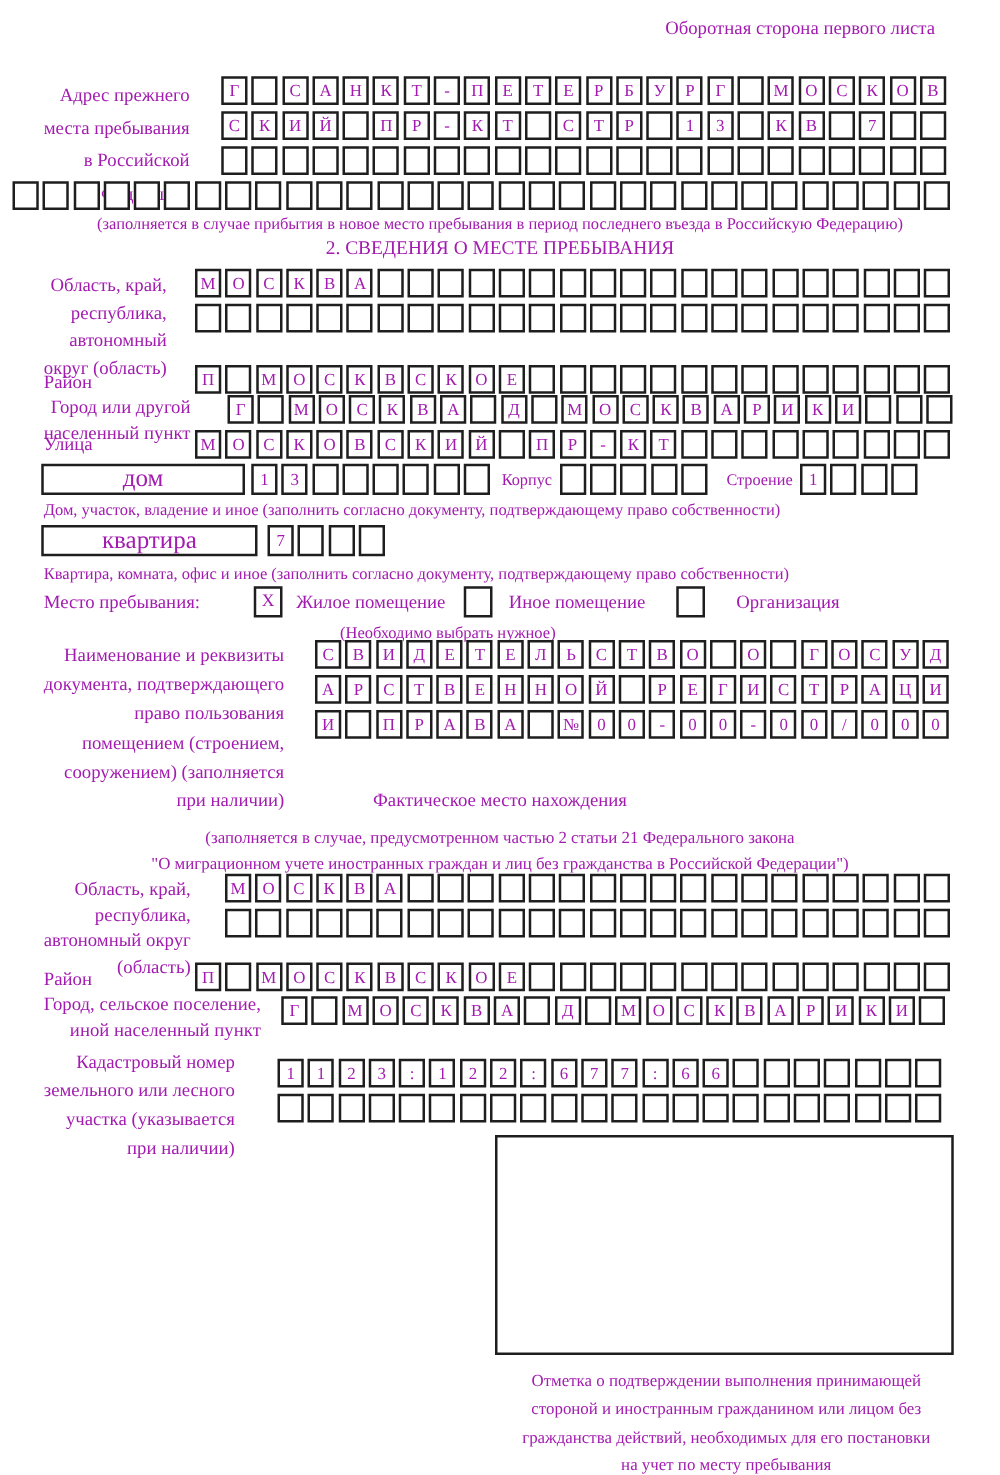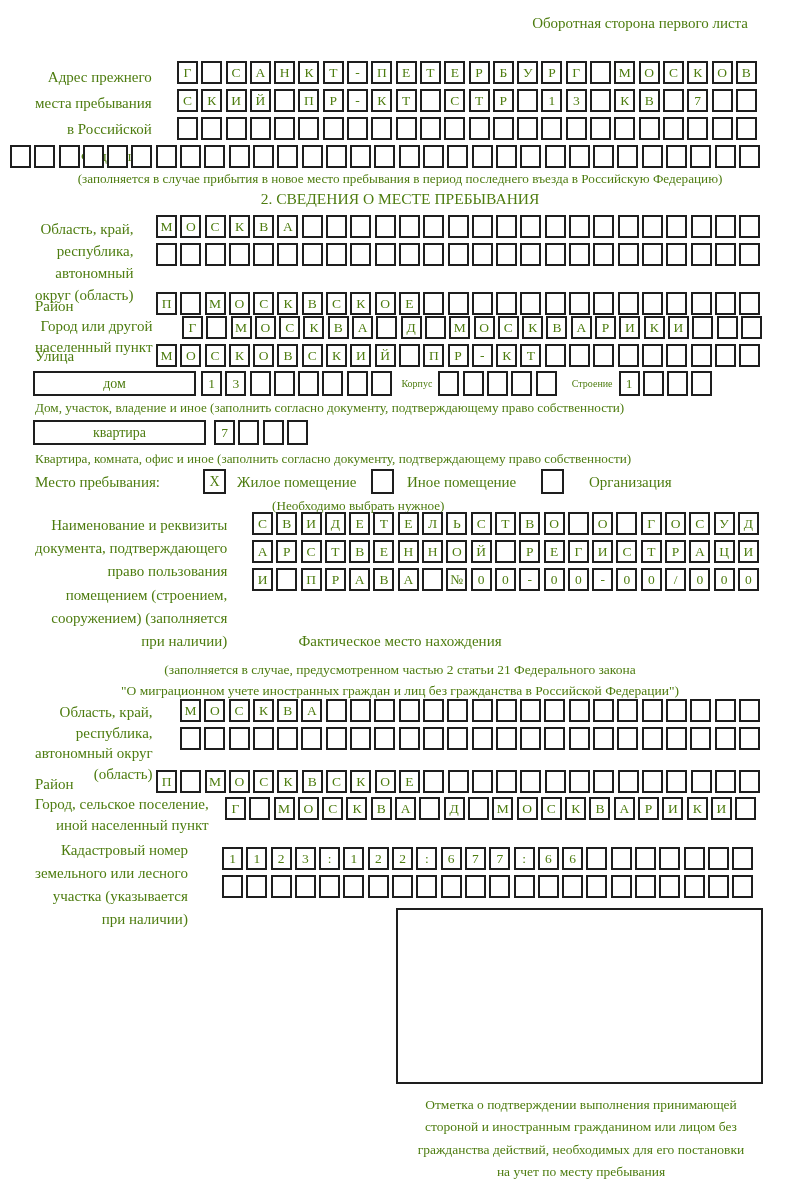--- a/index.html
+++ b/index.html
@@ -1,31 +1,31 @@
 <!DOCTYPE html>
 <html><head>
 <meta charset="utf-8">
 <style>
   html,body{margin:0;padding:0;background:#fff;}
   #page{position:relative;width:800px;height:1180px;background:#ffffff;overflow:hidden;
-        font-family:"Liberation Serif","DejaVu Serif",serif;color:#4d7c0f;}
+        font-family:"Liberation Serif","DejaVu Serif",serif;color:#a21caf;}
   .lbl{position:absolute;font-size:15px;line-height:1;white-space:nowrap;}
   .lines{position:absolute;font-size:15px;white-space:nowrap;text-align:right;}
   .note{position:absolute;font-size:13.2px;line-height:1.2;white-space:nowrap;}
   .center{left:0;width:800px;text-align:center;white-space:normal;}
   .bold{font-weight:normal;}
   .row{position:absolute;display:flex;}
   .cells{display:flex;}
   .cell{box-sizing:border-box;flex:none;width:21px;height:23px;border:2px solid #1e1e1e;
         margin-right:3.3px;display:inline-flex;align-items:center;justify-content:center;
         font-size:13.5px;background:#fff;}
   .h25 .cell{height:25px;}
   .lblbox{box-sizing:border-box;border:2px solid #1e1e1e;display:flex;align-items:center;
-          justify-content:center;font-size:14px;background:#fff;flex:none;}
-  .inline-lbl{font-size:10px;align-self:center;white-space:nowrap;}
+          justify-content:center;font-size:20px;background:#fff;flex:none;}
+  .inline-lbl{font-size:13px;align-self:center;white-space:nowrap;}
   .cb{position:absolute;box-sizing:border-box;width:23px;height:25px;border:2px solid #1e1e1e;
       display:flex;align-items:center;justify-content:center;font-size:14px;background:#fff;}
   .bigbox{position:absolute;box-sizing:border-box;border:2px solid #1e1e1e;background:#fff;}
 </style>
 </head>
 <body>
 
 <div id="page">
 
   <div class="lbl" style="top:16px;right:52px;">Оборотная сторона первого листа</div>

